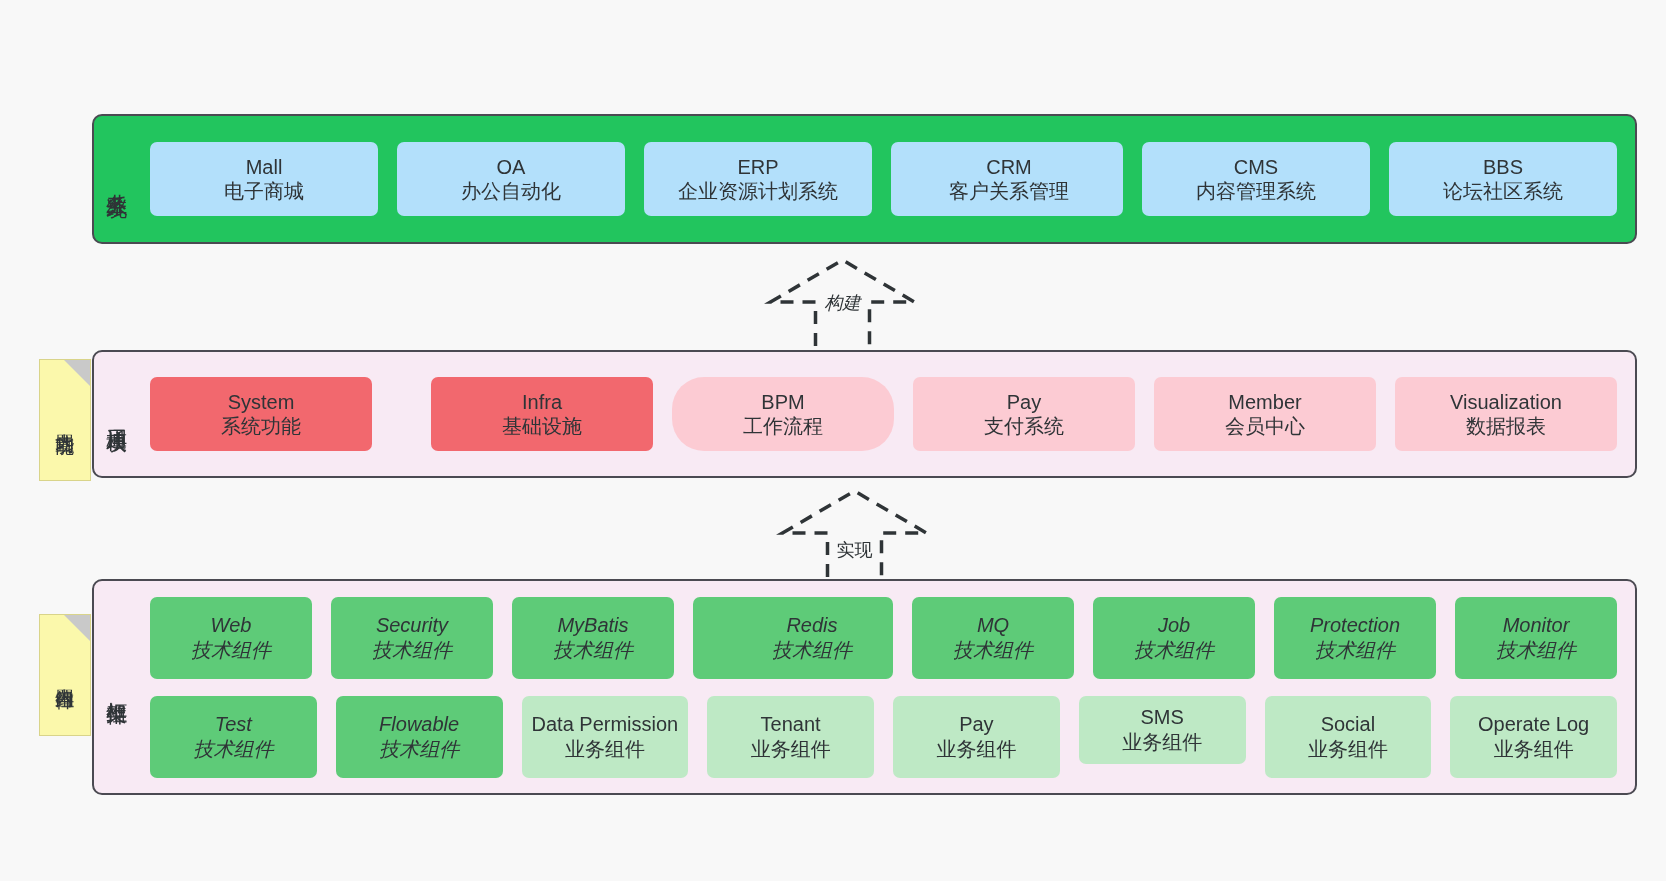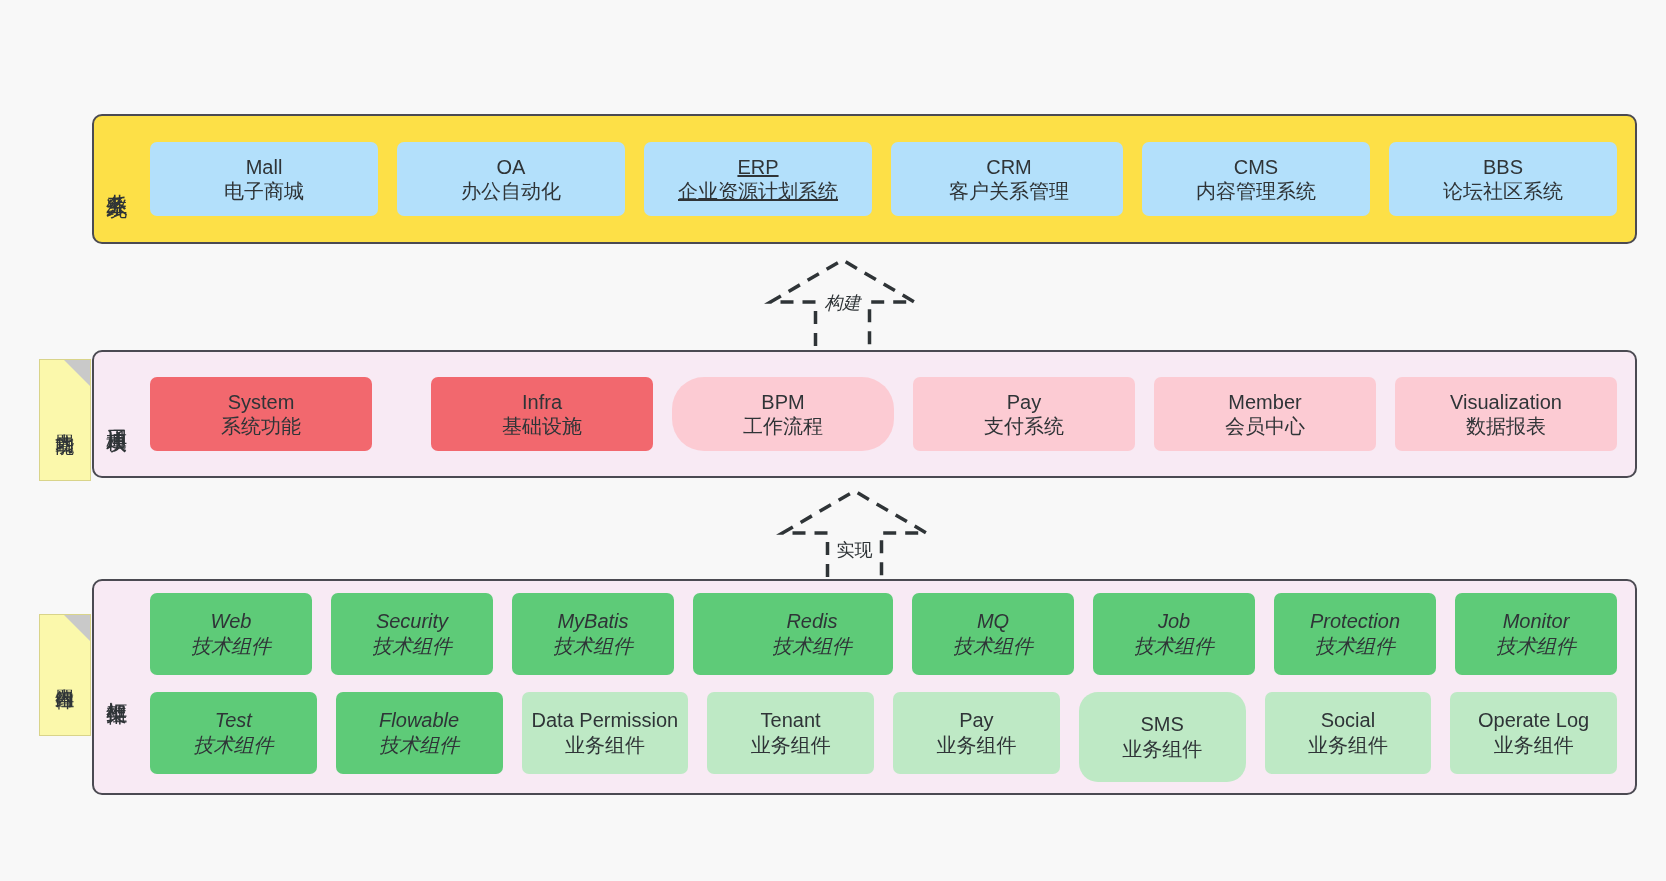--- a/index.html
+++ b/index.html
@@ -123,33 +123,33 @@
     text-align: center;
     font-size: 18px;
     color: #2f3437;
     background: transparent;
   }
 </style>
 </head>
 <body>
 
 <div id="canvas">
-    <div class="layer" style="left: 92px; top: 114px; width: 1545px; height: 130px; background: #fde047; border-color: rgb(75, 74, 82);">
+    <div class="layer" style="left: 92px; top: 114px; width: 1545px; height: 130px; background: #22c55e; border-color: rgb(75, 74, 82);">
       <div class="layer-title">业务系统</div>
       <div class="layer-body">
         <div class="cell-row">
           <div class="cell c-blue" style="height: 74px;">
             <span class="cname">Mall</span>
             <span class="csub">电子商城</span>
           </div>
           <div class="cell c-blue" style="height: 74px;">
             <span class="cname">OA</span>
             <span class="csub">办公自动化</span>
           </div>
-          <div class="cell c-blue" style="height: 74px; text-decoration: underline;">
+          <div class="cell c-blue" style="height: 74px;">
             <span class="cname">ERP</span>
             <span class="csub">企业资源计划系统</span>
           </div>
           <div class="cell c-blue" style="height: 74px; padding-left: 10px;">
             <span class="cname">CRM</span>
             <span class="csub">客户关系管理</span>
           </div>
           <div class="cell c-blue" style="height: 74px;">
             <span class="cname">CMS</span>
             <span class="csub">内容管理系统</span>
@@ -247,21 +247,21 @@
             <span class="csub">业务组件</span>
           </div>
           <div class="cell c-lightgreen" style="height: 82px;">
             <span class="cname">Tenant</span>
             <span class="csub">业务组件</span>
           </div>
           <div class="cell c-lightgreen" style="height: 82px;">
             <span class="cname">Pay</span>
             <span class="csub">业务组件</span>
           </div>
-          <div class="cell c-lightgreen" style="height: 90px; border-radius: 19px;">
+          <div class="cell c-lightgreen" style="height: 68px;">
             <span class="cname">SMS</span>
             <span class="csub">业务组件</span>
           </div>
           <div class="cell c-lightgreen" style="height: 82px;">
             <span class="cname">Social</span>
             <span class="csub">业务组件</span>
           </div>
           <div class="cell c-lightgreen" style="height: 82px;">
             <span class="cname">Operate Log</span>
             <span class="csub">业务组件</span>

